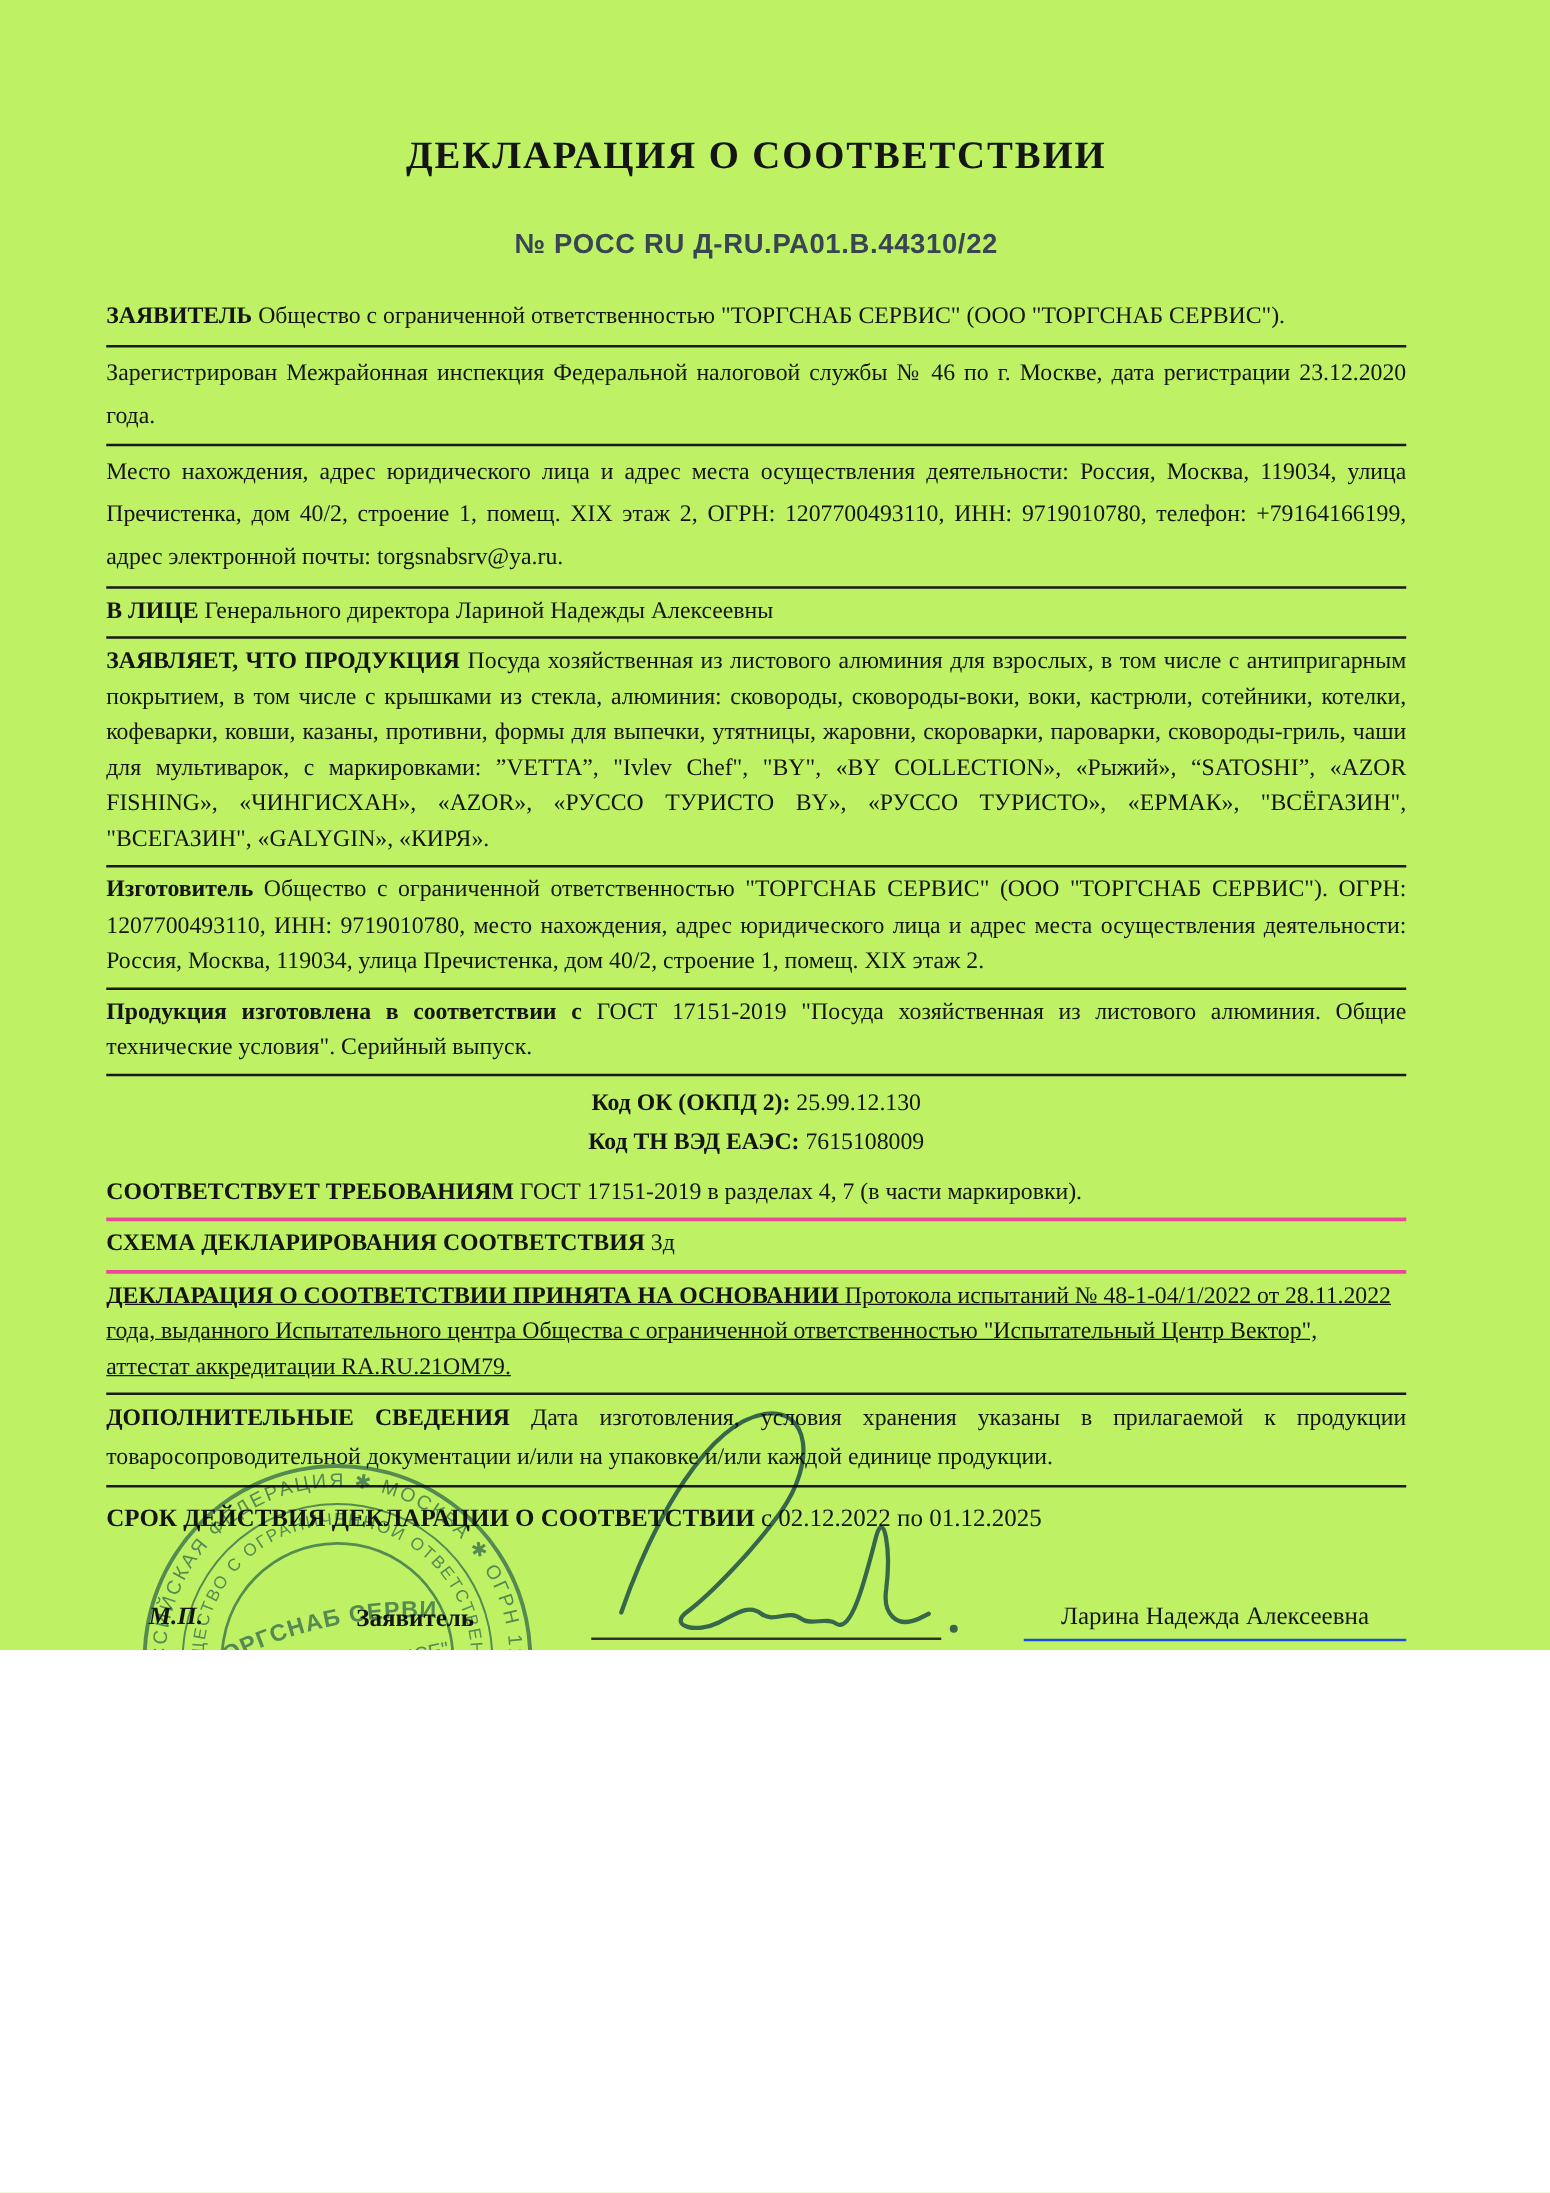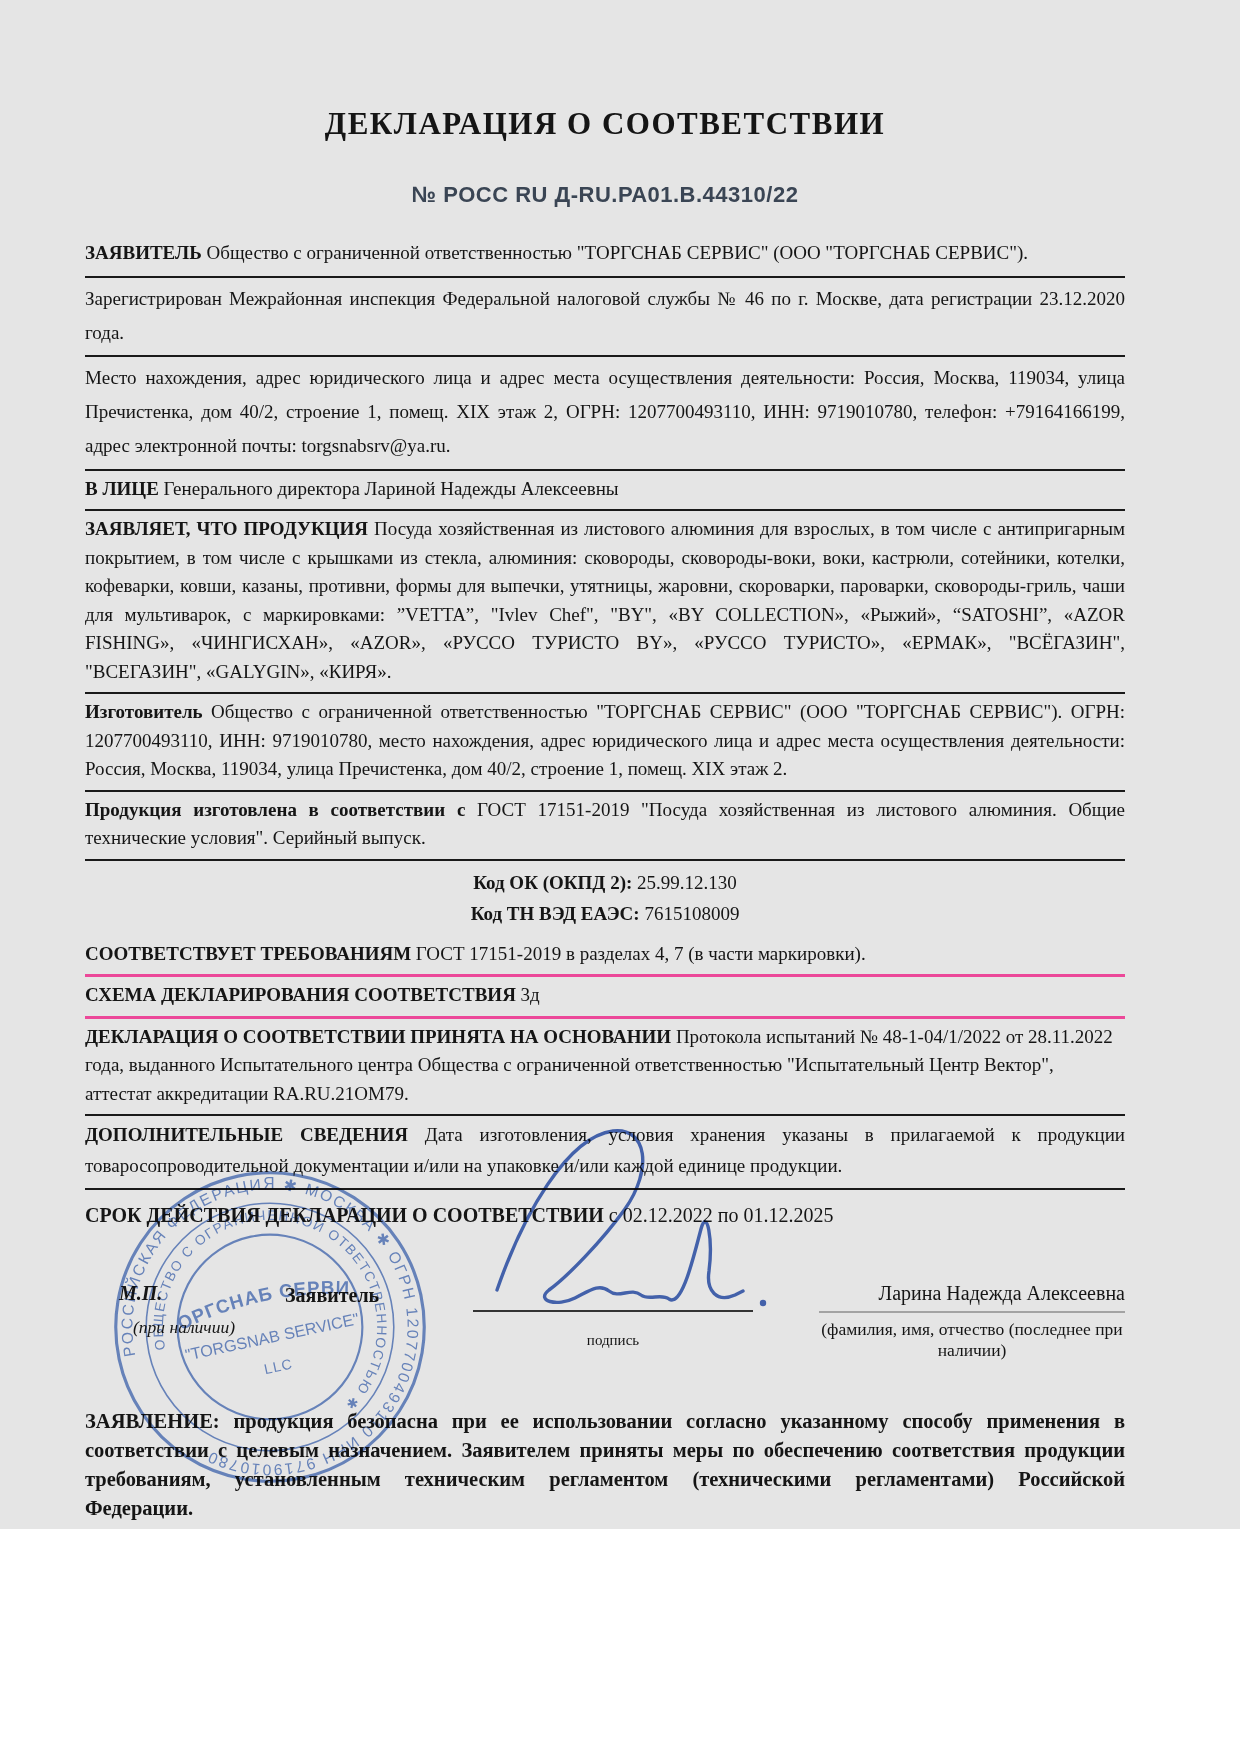--- a/index.html
+++ b/index.html
@@ -1,19 +1,19 @@
 <!DOCTYPE html>
 <html lang="ru"><head>
 <meta charset="utf-8">
 <style>
   html,body{margin:0;padding:0;background:#ffffff;}
   .page{
     position:relative;
-    width:1240px;height:1529px;
-    background:#e5e5e5;
+    width:1240px;height:1320px;
+    background:#bef264;
     overflow:hidden;
     font-family:"Liberation Serif", serif;
     color:#151515;
   }
   .content{position:absolute;left:85px;top:106px;width:1040px;}
   .doc-title{
     text-align:center;
     font-size:31px;font-weight:700;letter-spacing:1.5px;
     margin:0 0 40px 0;
   }
@@ -22,34 +22,34 @@
     font-family:"Liberation Sans", sans-serif;
     font-size:22px;font-weight:700;letter-spacing:.5px;
     color:#3a4554;
     margin:0 0 24px 0;
   }
   .section{font-size:19px;text-align:justify;padding:4px 0 6px 0;border-bottom:2px solid #1a1a1a;}
   .section.loose{line-height:1.78;}
   .section.normal{line-height:1.5;}
   .section.noline{border-bottom:none;}
   .section.thick{border-bottom:3px solid #ec4899;}
-  .section.leftalign{text-align:left;}
+  .section.leftalign{text-align:left;text-decoration:underline;}
   .b{font-weight:700;}
   .codes{font-size:19px;text-align:center;line-height:1.65;padding:6px 0;border-bottom:none;}
   
   .sig-row{display:flex;align-items:flex-start;margin-top:46px;font-size:19px;}
   .sig-mp{width:150px;font-style:italic;}
   .sig-mp .mp{font-weight:700;font-size:20px;padding-left:34px;}
   .sig-mp .note{font-size:17.5px;margin-top:12px;text-align:right;}
   .sig-applicant{width:180px;margin-left:50px;font-weight:700;font-size:20px;padding-top:2px;}
   .sig-line-wrap{width:280px;margin-left:8px;}
   .sig-line{height:28px;border-bottom:2px solid #333;}
   .sig-caption{font-size:15px;text-align:center;margin-top:20px;}
   .sig-name-wrap{flex:1;margin-left:66px;}
-  .sig-name{text-align:right;font-size:20px;padding-bottom:6px;border-bottom:2px solid #a3a3a3;}
+  .sig-name{text-align:center;font-size:20px;padding-bottom:6px;border-bottom:2px solid #1d4ed8;}
   .name-caption{font-size:17.5px;text-align:center;margin-top:6px;}
   
   .statement{margin-top:46px;font-size:20.5px;font-weight:700;text-align:justify;line-height:1.42;word-spacing:2px;}
   
   .stamp{
     position:absolute;left:103px;top:1160px;width:334px;height:334px;
     transform:rotate(-12deg);
     opacity:.78;
     mix-blend-mode:multiply;
     pointer-events:none;

